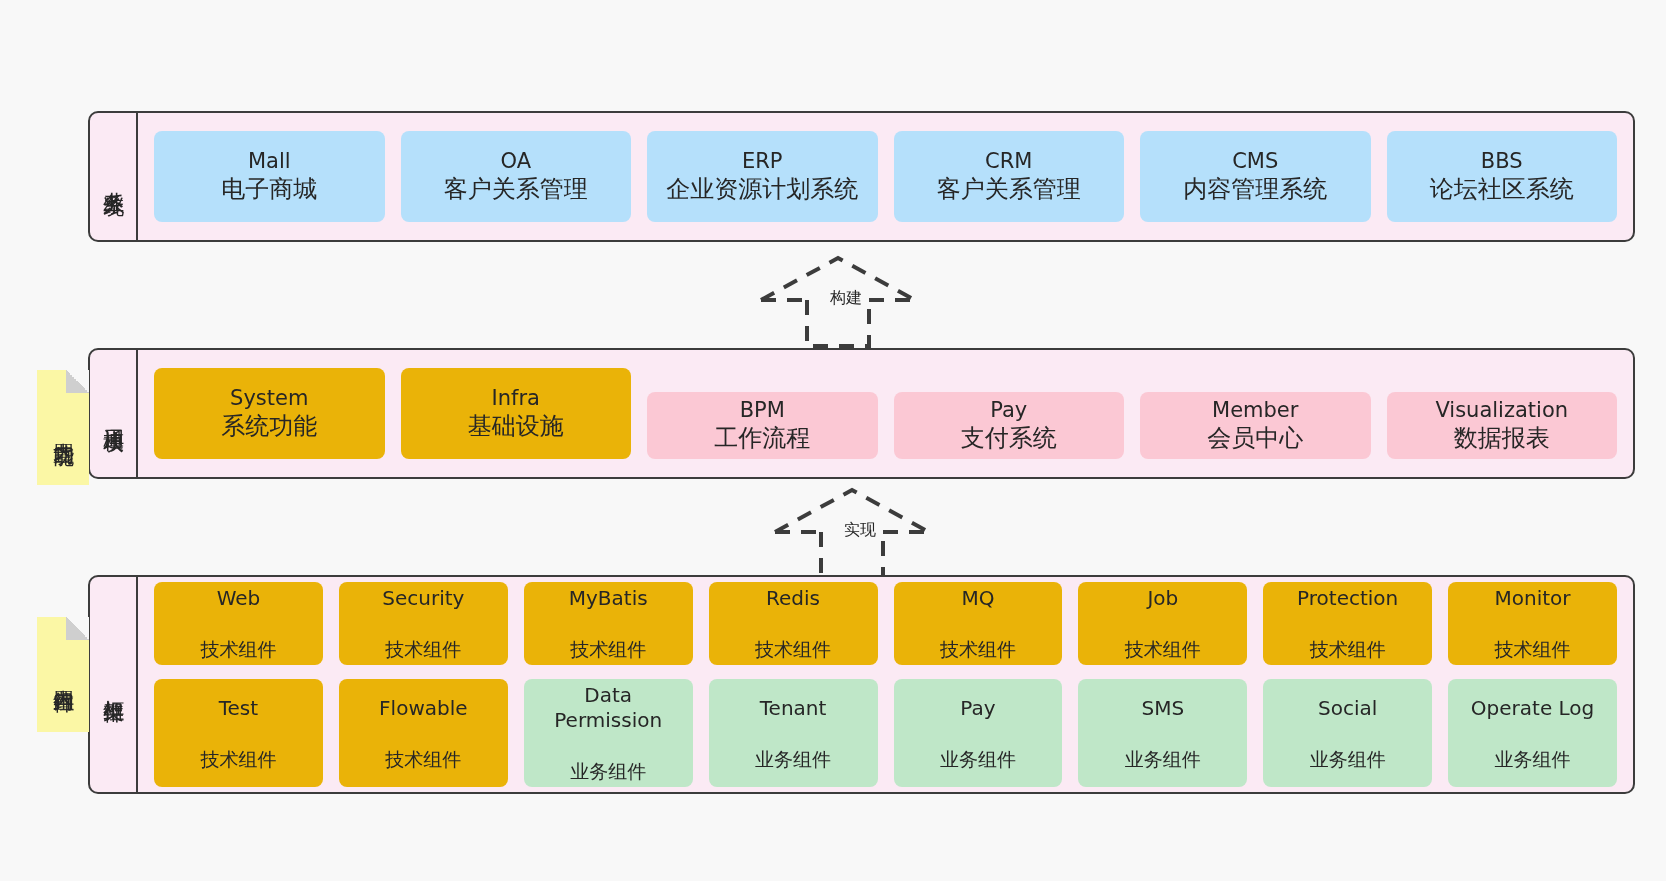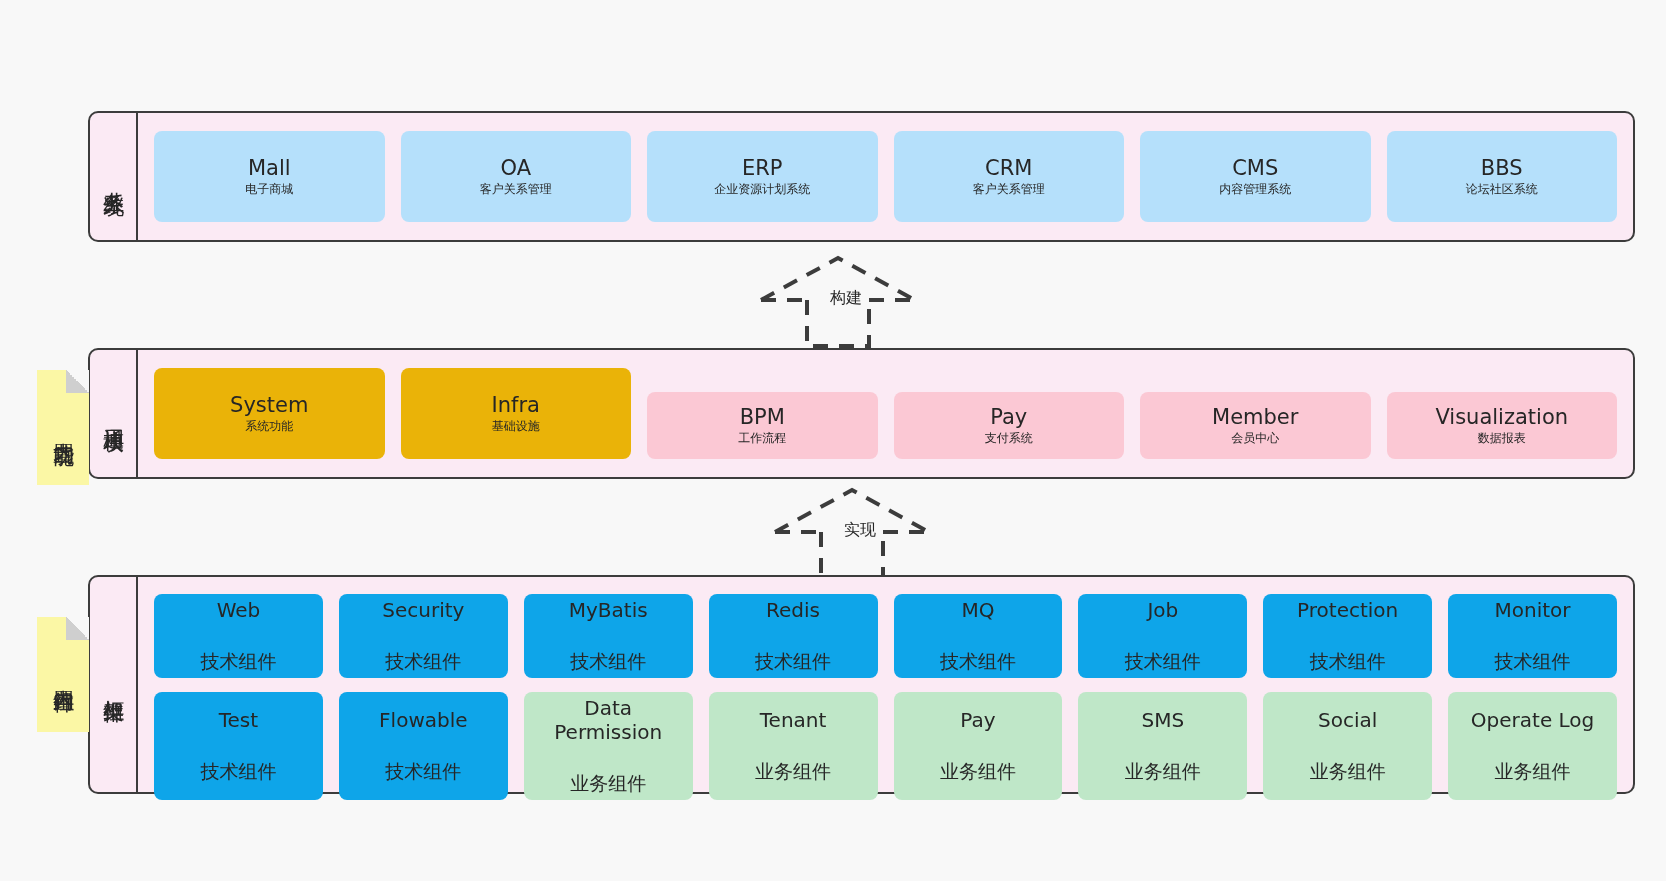--- a/index.html
+++ b/index.html
@@ -49,21 +49,21 @@
   }
   .band-divider {
     flex: 0 0 auto;
     width: 2px;
     background: #3c3c3c;
   }
   .band-body {
     flex: 1 1 auto;
     display: flex;
     flex-direction: column;
-    justify-content: flex-start;
+    justify-content: center;
     gap: 18px;
     padding: 16px 16px;
     box-sizing: border-box;
   }
   .band-row {
     display: flex;
     flex: 1 1 auto;
     gap: 16px;
     align-items: stretch;
   }
@@ -80,29 +80,29 @@
     line-height: 1.22;
     color: #262626;
     box-sizing: border-box;
     padding: 4px 6px;
     min-width: 0;
   }
   .card .title {
     font-size: 21px;
   }
   .card .sub {
-    font-size: 12px;
+    font-size: 24px;
   }
   .card.sm .title { font-size: 20px; }
   .card.sm .sub   { font-size: 19px; margin-top: 28px; }
 
   .c-blue       { background: #b5e0fb; }
   .c-red        { background: #eab308; }
   .c-pink       { background: #fbc8d4; margin-top: 24px; }
-  .c-green      { background: #0ea5e9; }
+  .c-green      { background: #eab308; }
   .c-lightgreen { background: #bfe7c8; }
 
   
   #band-business { left: 88px;  top: 111px; width: 1547px; height: 131px; }
   #band-common   { left: 88px;  top: 348px; width: 1547px; height: 131px; }
   #band-frame    { left: 88px;  top: 575px; width: 1547px; height: 219px; }
 
   #band-business .band-body,
   #band-common   .band-body { padding: 18px 16px; }
   #band-frame    .band-body { padding: 17px 16px; gap: 14px; }

